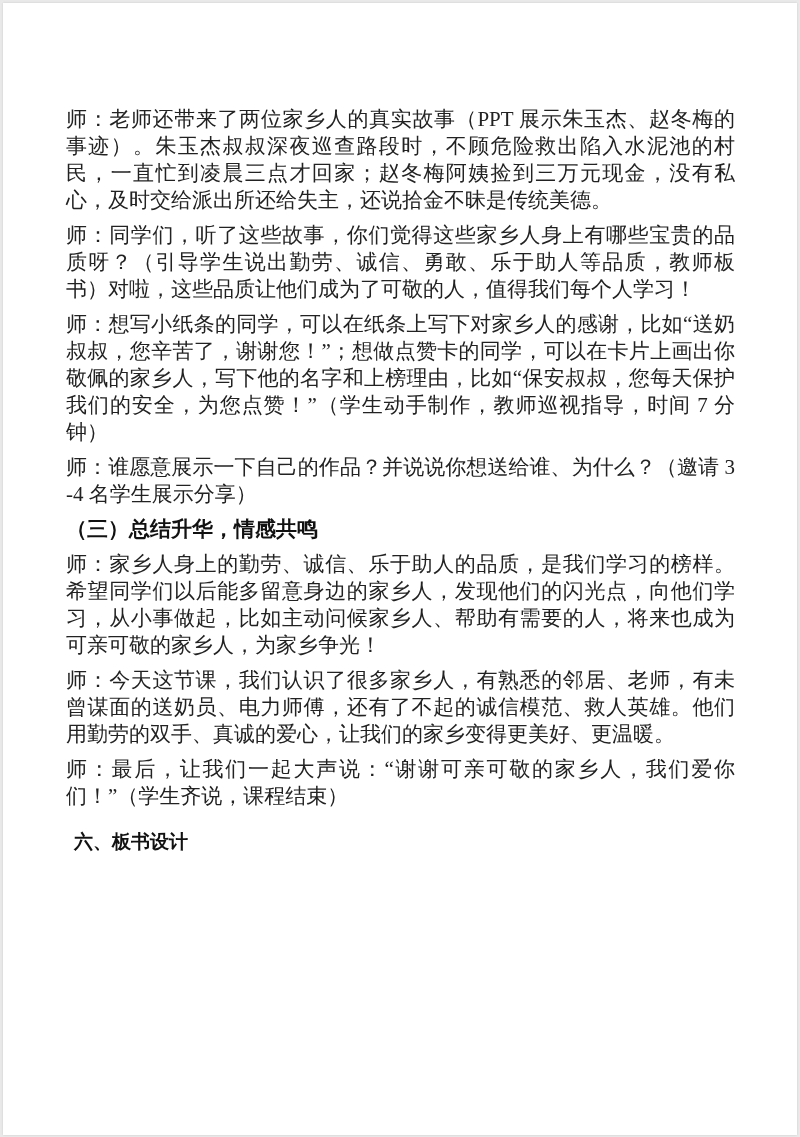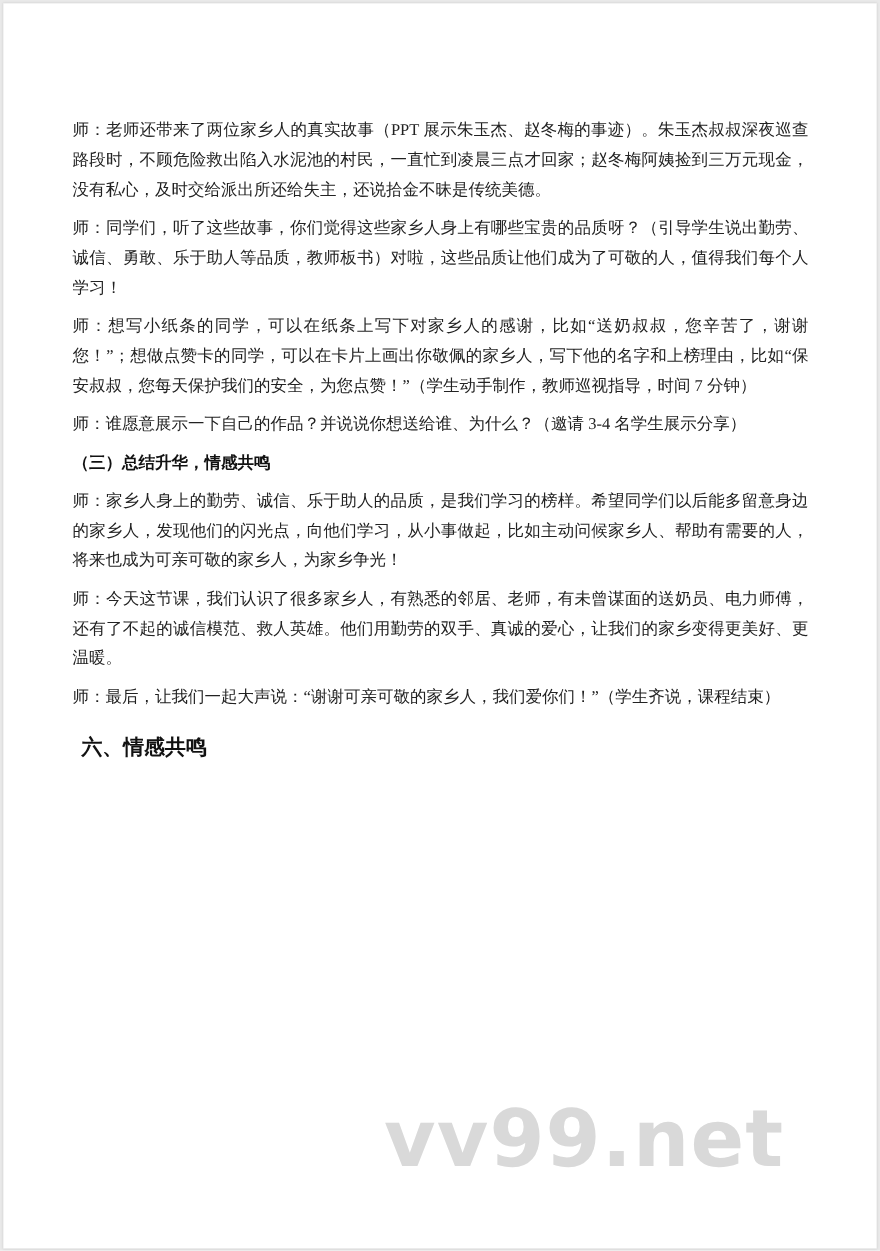--- a/index.html
+++ b/index.html
@@ -23,21 +23,21 @@
     background: #ffffff;
     box-shadow: 0 0 2px rgba(0,0,0,0.12);
   }
   .content {
     position: absolute;
     left: 63px;
     right: 62px;
     top: 103px;
   }
   .para {
-    font-size: 15px;
+    font-size: 21px;
     line-height: 27px;
     color: #222222;
     text-align: justify;
     margin: 0 0 8px 0;
     word-break: break-all;
   }
   .para.heading {
     font-weight: bold;
     color: #111111;
     margin: 4px 0 8px 0;
@@ -71,16 +71,15 @@
 <div class="page">
   <div class="content">
     <p class="para">师：老师还带来了两位家乡人的真实故事（PPT 展示朱玉杰、赵冬梅的事迹）。朱玉杰叔叔深夜巡查路段时，不顾危险救出陷入水泥池的村民，一直忙到凌晨三点才回家；赵冬梅阿姨捡到三万元现金，没有私心，及时交给派出所还给失主，还说拾金不昧是传统美德。</p>
     <p class="para">师：同学们，听了这些故事，你们觉得这些家乡人身上有哪些宝贵的品质呀？（引导学生说出勤劳、诚信、勇敢、乐于助人等品质，教师板书）对啦，这些品质让他们成为了可敬的人，值得我们每个人学习！</p>
     <p class="para">师：想写小纸条的同学，可以在纸条上写下对家乡人的感谢，比如“送奶叔叔，您辛苦了，谢谢您！”；想做点赞卡的同学，可以在卡片上画出你敬佩的家乡人，写下他的名字和上榜理由，比如“保安叔叔，您每天保护我们的安全，为您点赞！”（学生动手制作，教师巡视指导，时间 7 分钟）</p>
     <p class="para">师：谁愿意展示一下自己的作品？并说说你想送给谁、为什么？（邀请 3-4 名学生展示分享）</p>
     <p class="para heading">（三）总结升华，情感共鸣</p>
     <p class="para">师：家乡人身上的勤劳、诚信、乐于助人的品质，是我们学习的榜样。希望同学们以后能多留意身边的家乡人，发现他们的闪光点，向他们学习，从小事做起，比如主动问候家乡人、帮助有需要的人，将来也成为可亲可敬的家乡人，为家乡争光！</p>
     <p class="para">师：今天这节课，我们认识了很多家乡人，有熟悉的邻居、老师，有未曾谋面的送奶员、电力师傅，还有了不起的诚信模范、救人英雄。他们用勤劳的双手、真诚的爱心，让我们的家乡变得更美好、更温暖。</p>
     <p class="para">师：最后，让我们一起大声说：“谢谢可亲可敬的家乡人，我们爱你们！”（学生齐说，课程结束）</p>
-    <p class="para title">六、情感共鸣</p>
+    <p class="para title">六、板书设计</p>
   </div>
-  <div class="watermark">vv99.net</div>
 </div>
 
 </body></html>

